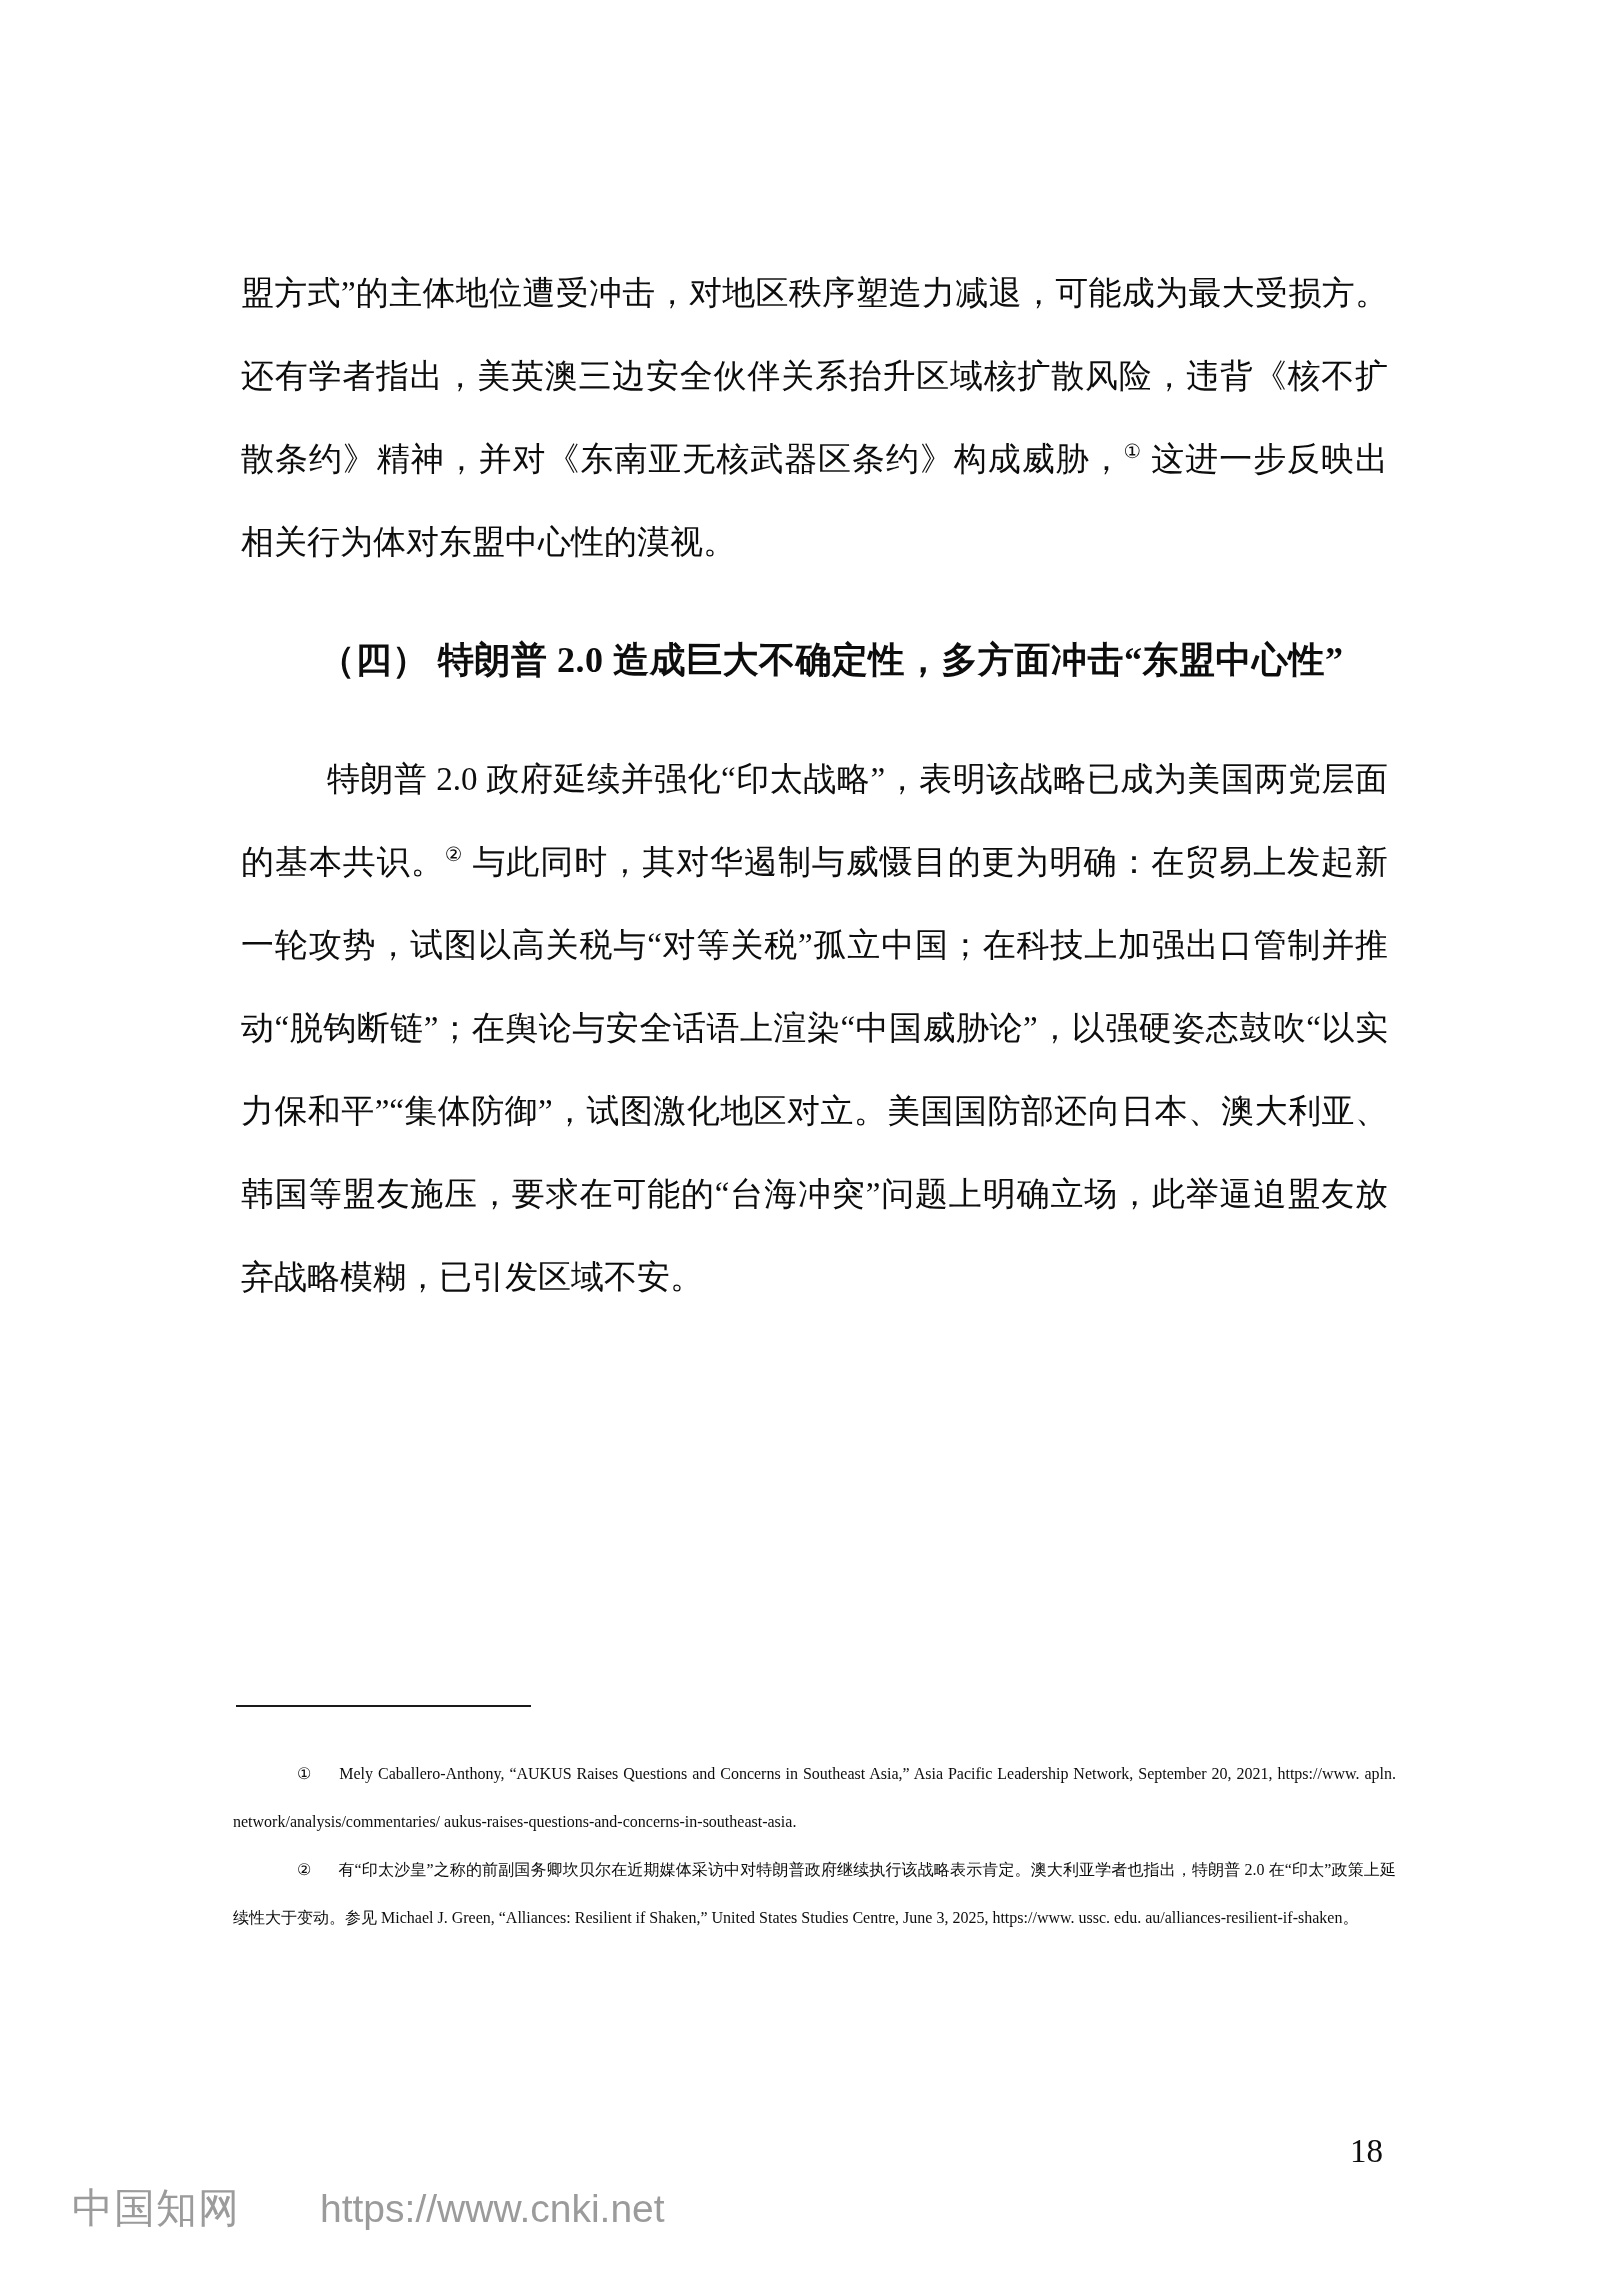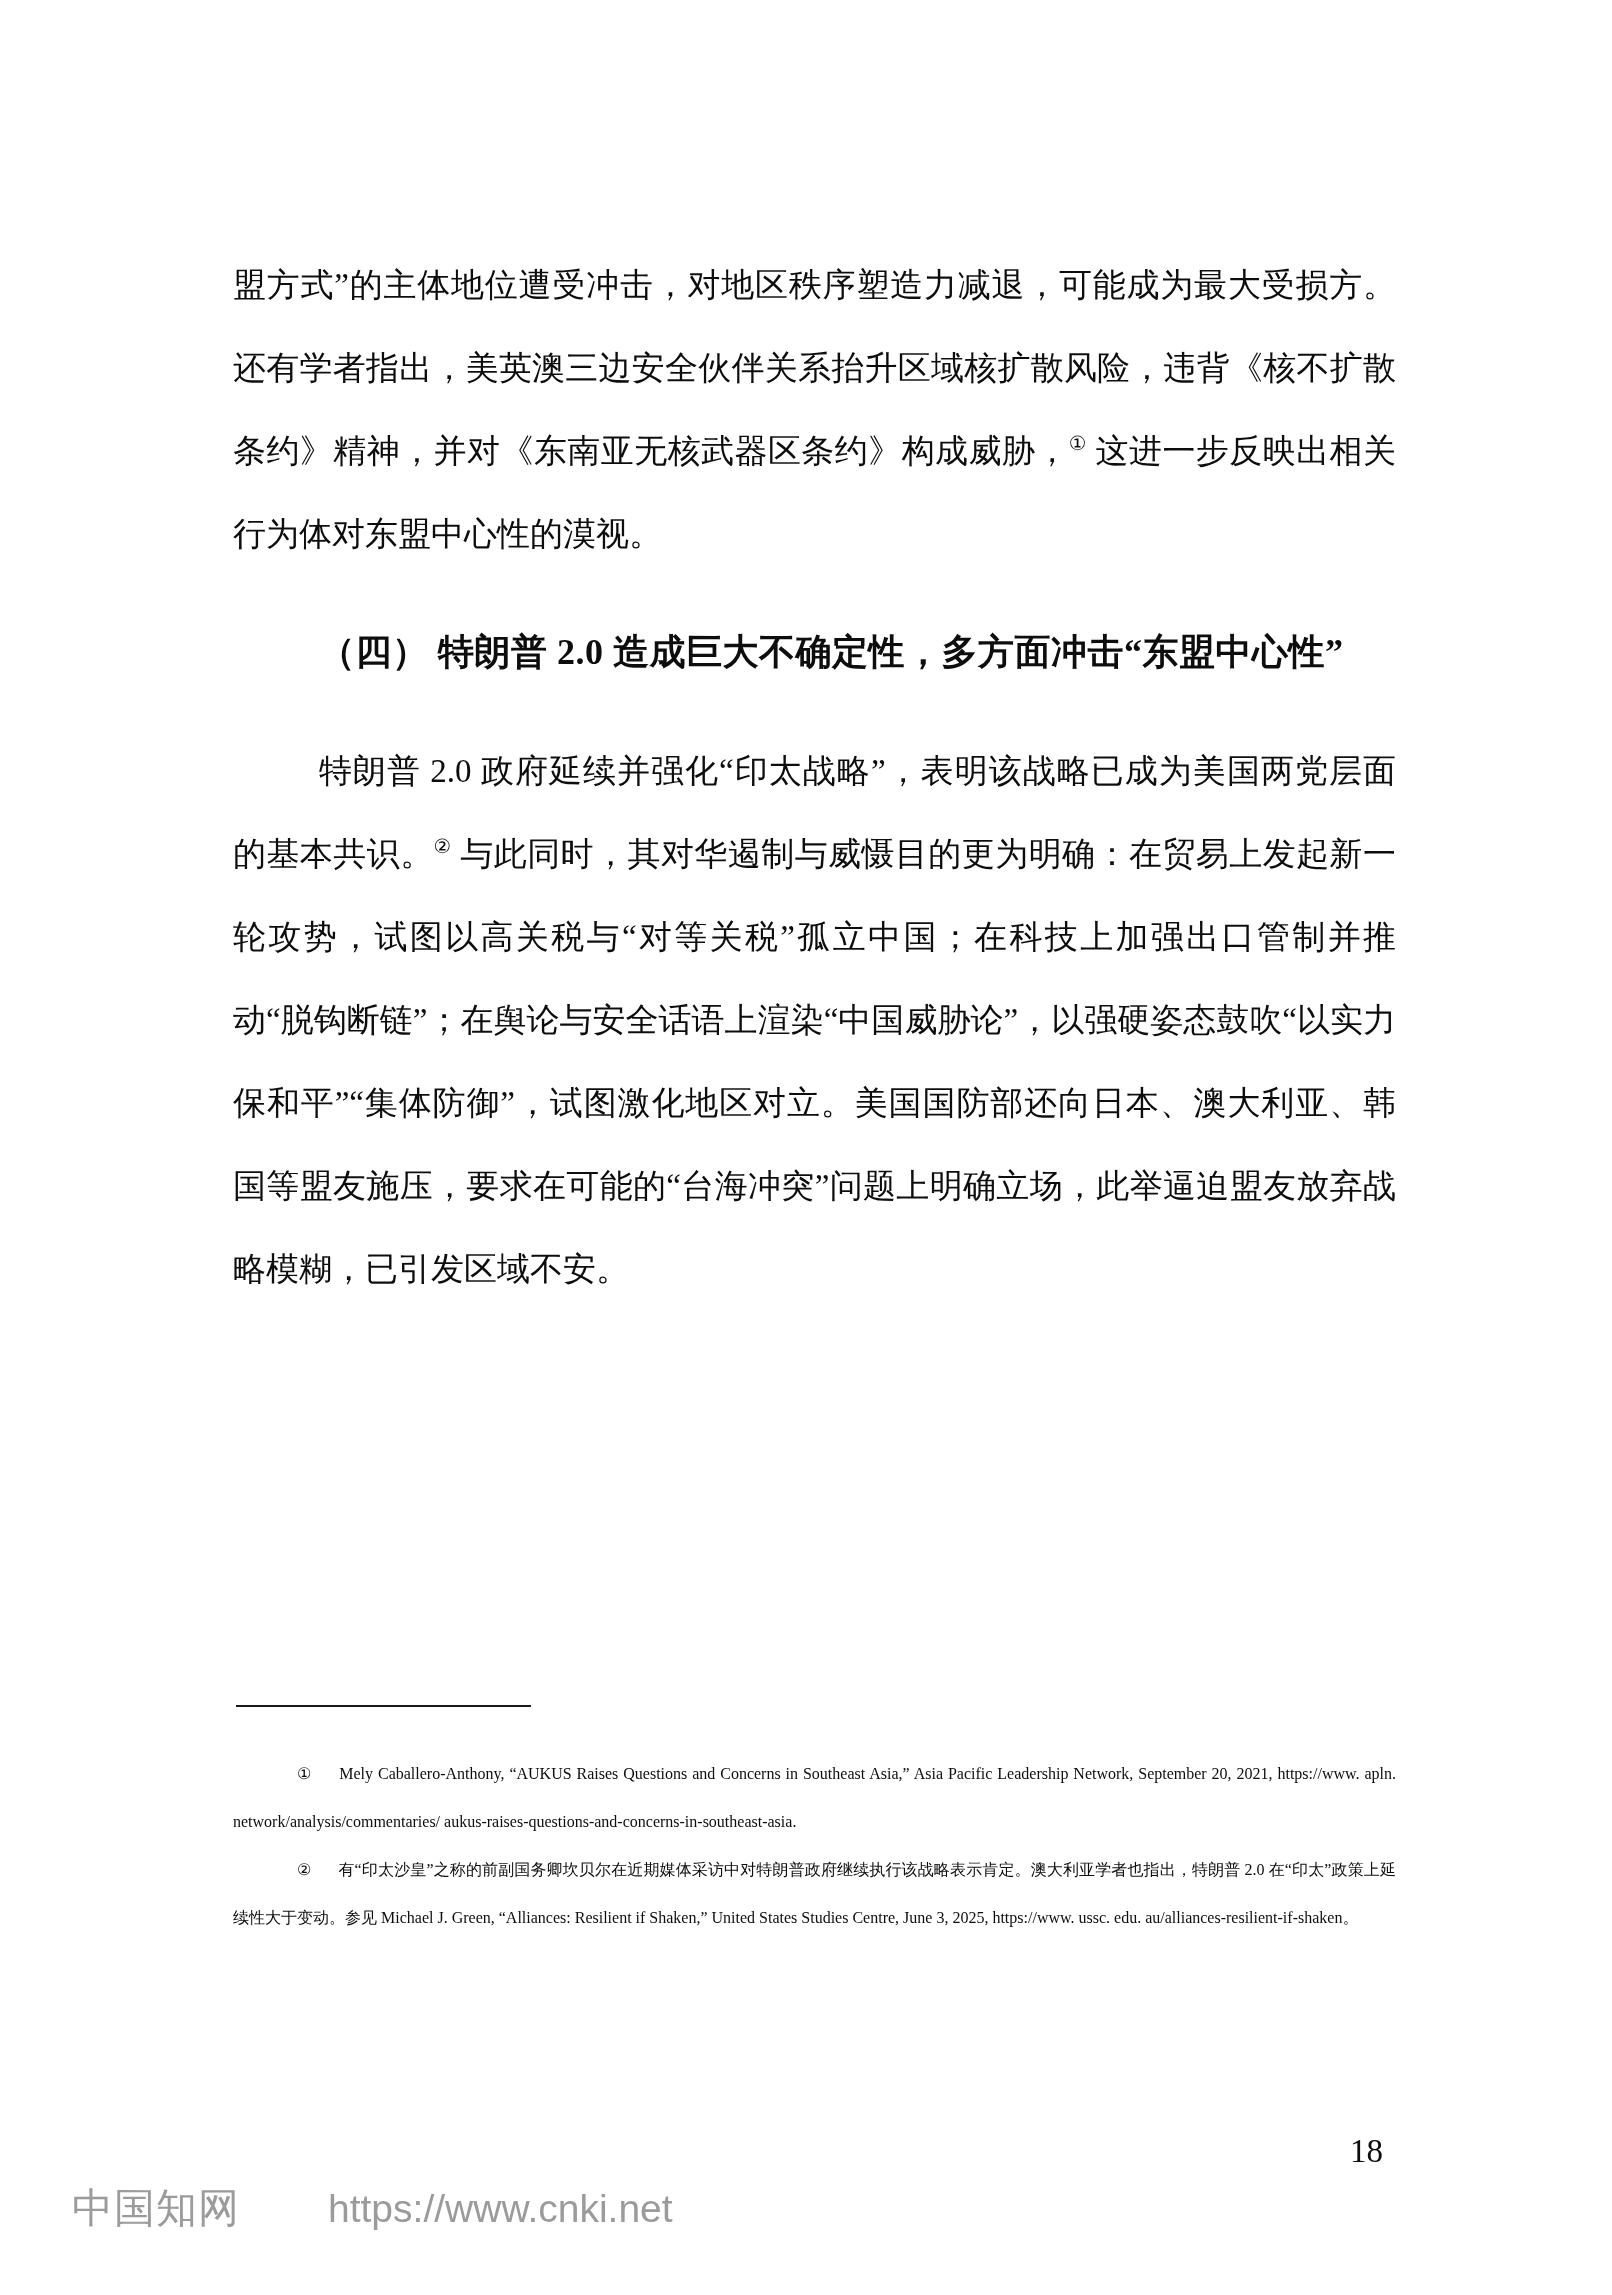--- a/index.html
+++ b/index.html
@@ -14,21 +14,21 @@
   }
   .content {
     position: absolute;
     left: 233px;
     top: 244px;
     width: 1163px;
     font-size: 33px;
     line-height: 83px;
     text-align: justify;
   }
-  .para { margin: 0; text-align: justify; }
+  .para { margin: 8px; text-align: justify; }
   .para.indent { text-indent: 86px; }
   .para.last-justify { text-align-last: justify; }
   .heading {
     margin: 35px 0 36px 0;
     font-size: 36px;
     font-weight: bold;
     line-height: 83px;
     text-indent: 86px;
     text-align: left;
     letter-spacing: 0.5px;
@@ -66,21 +66,20 @@
     font-size: 33px;
     line-height: 1;
   }
   .footer {
     position: absolute;
     left: 72px;
     top: 2188px;
     display: flex;
     align-items: baseline;
     font-family: "Liberation Sans", "DejaVu Sans", sans-serif;
-    gap: 8px;
   }
   .footer-brand {
     font-size: 41px;
     line-height: 1;
     letter-spacing: 1px;
   }
   .footer-url {
     font-size: 39px;
     line-height: 1;
     margin-left: 80px;

